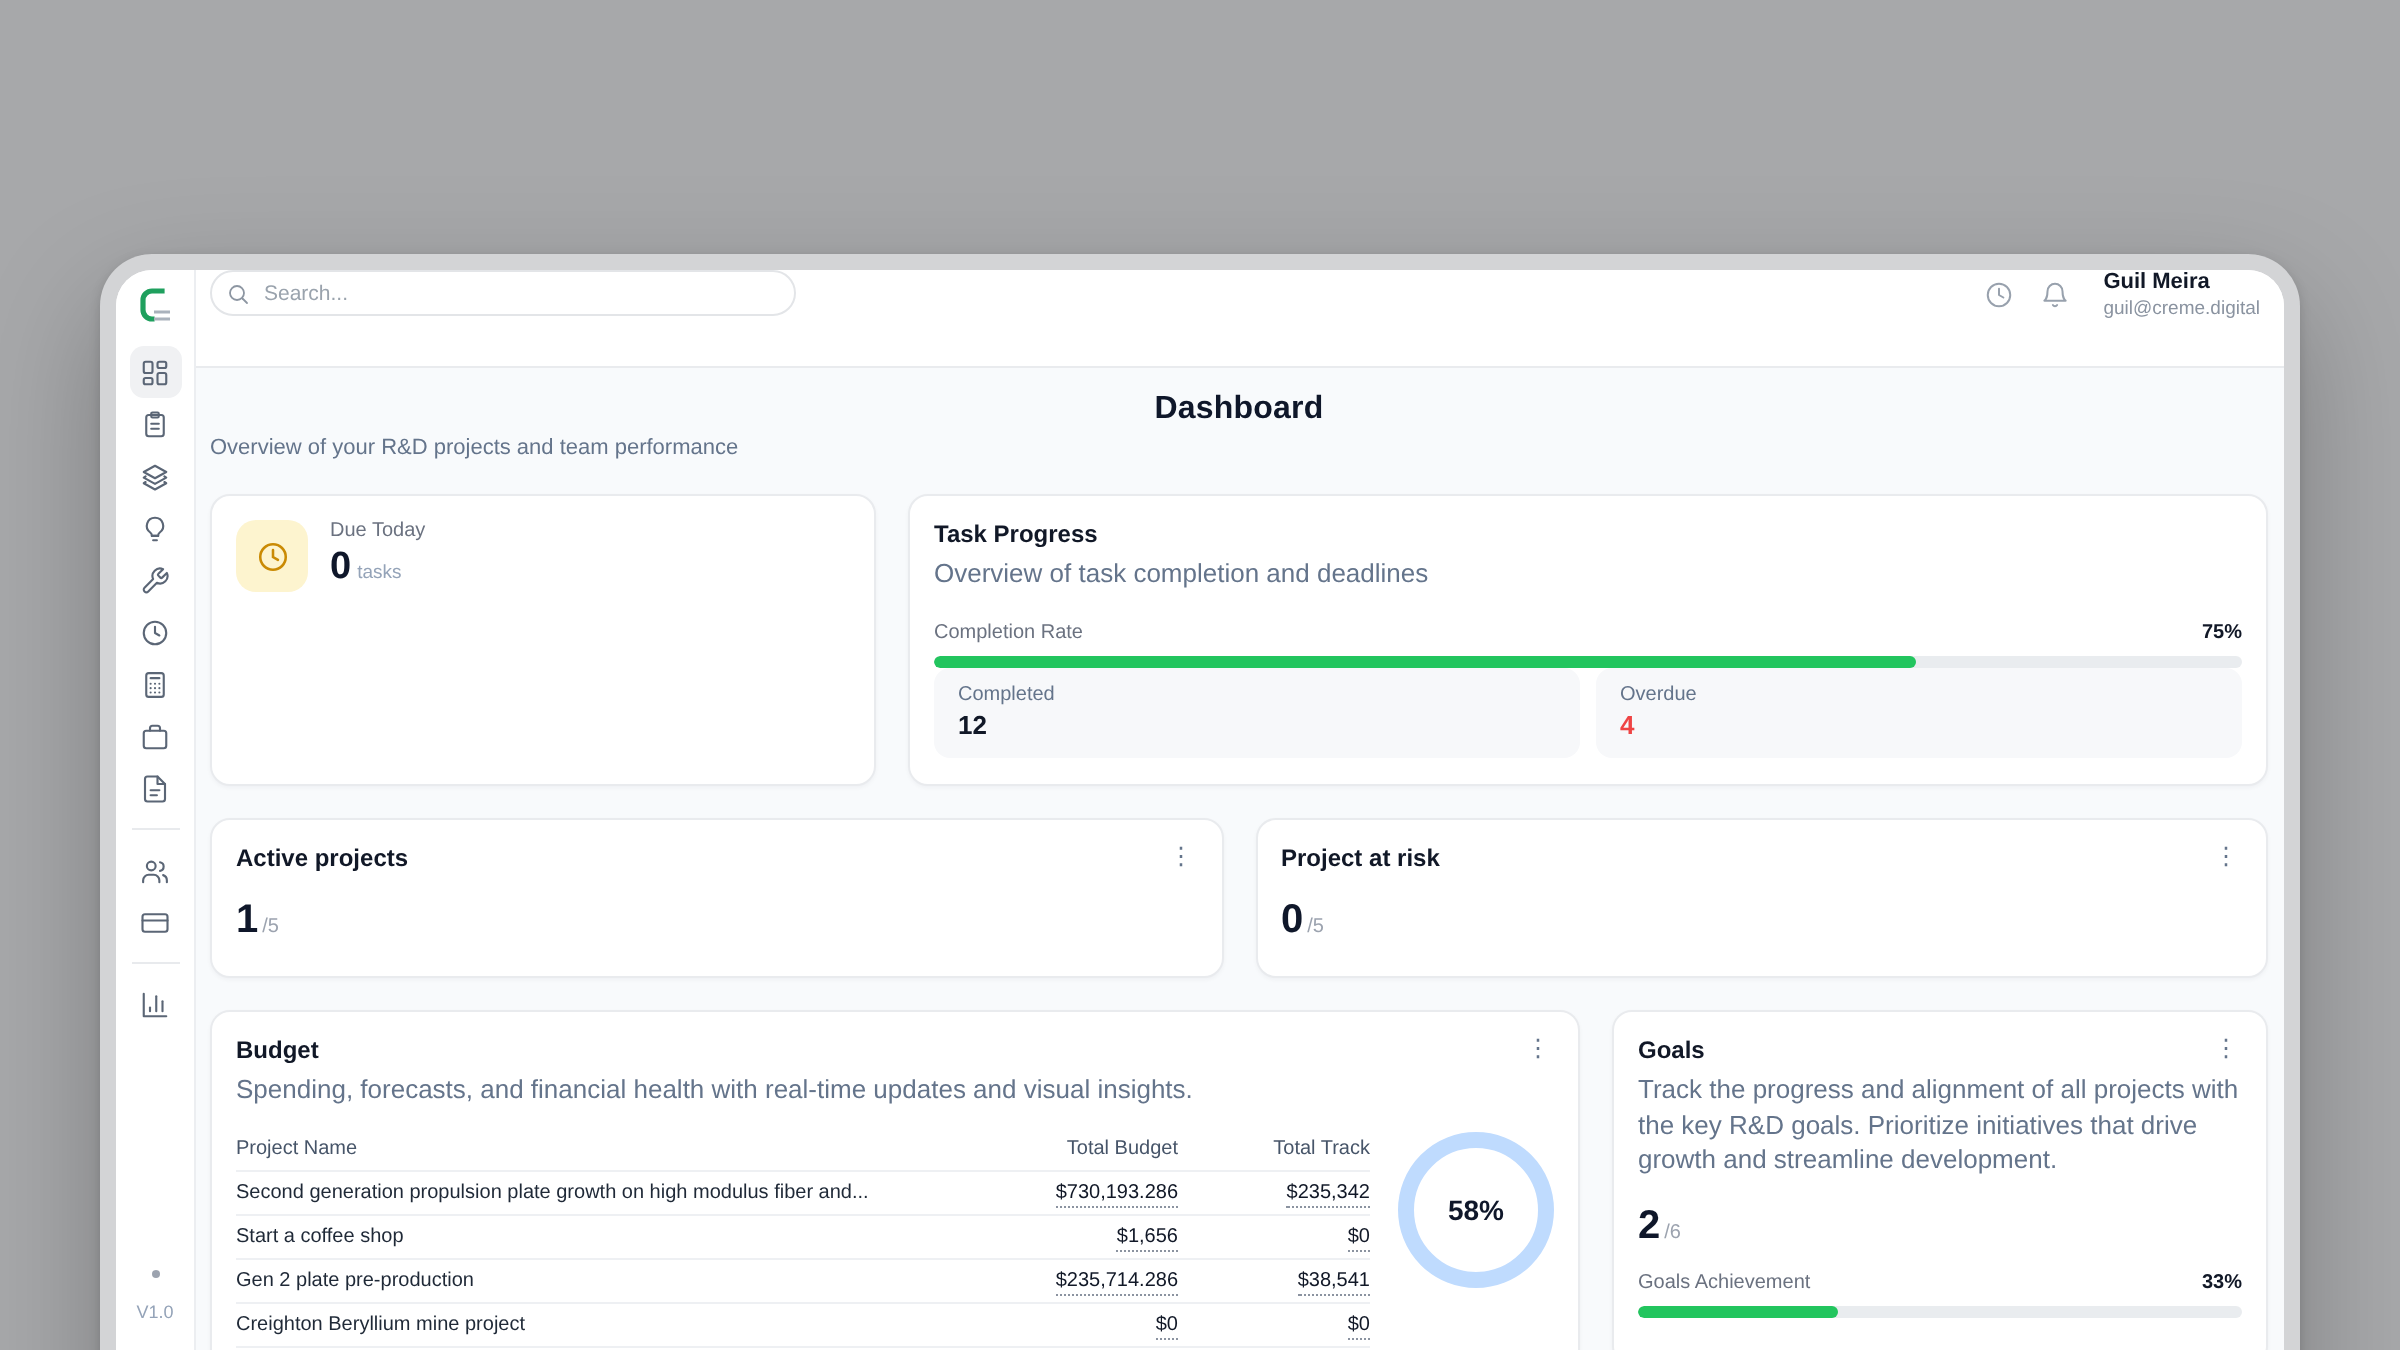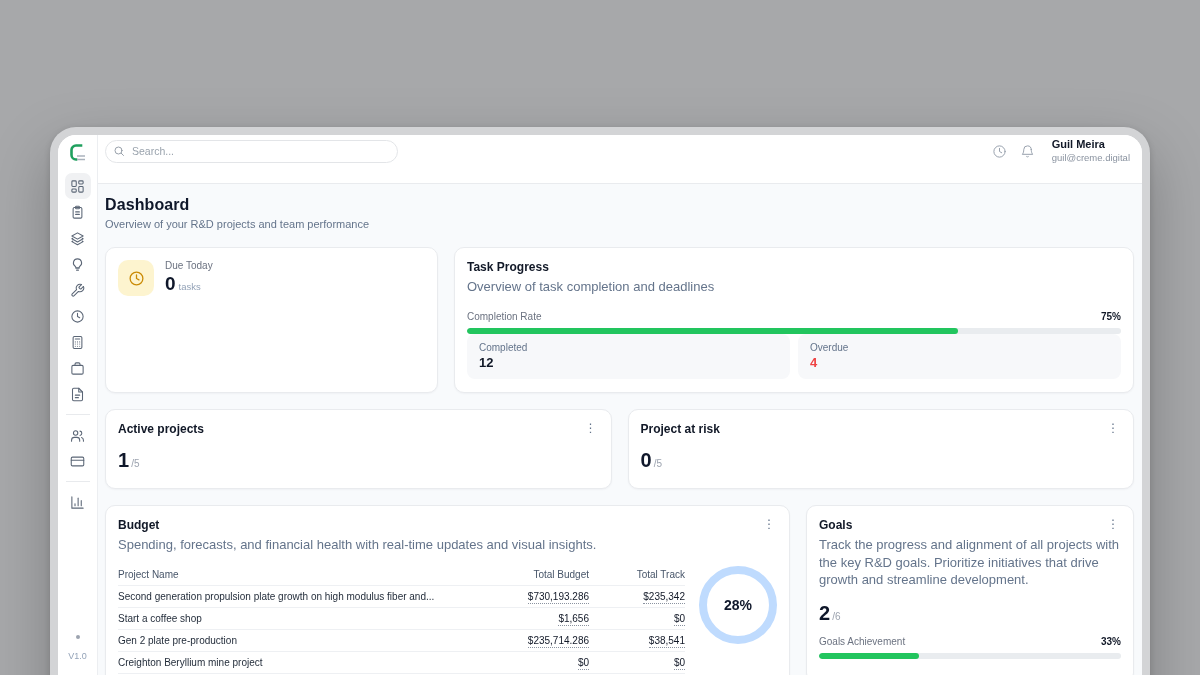--- a/index.html
+++ b/index.html
@@ -33,21 +33,21 @@
   .nav-item + .nav-item { margin-top:0; }
   .nav-item.active { background:#f0f1f3; }
   .nav-item svg { width:15px; height:15px; stroke:#5b6676; fill:none; stroke-width:1.7; stroke-linecap:round; stroke-linejoin:round; }
   .nav-divider { width:24px; height:1px; background:#e8eaed; margin:7px 0; }
   .sidebar-footer { position:absolute; top:500px; left:0; width:100%; display:flex; flex-direction:column; align-items:center;text-align:right; }
   .status-dot { width:4px; height:4px; border-radius:50%; background:#9ca3af; margin-bottom:12px; }
   .version { font-size:9px; color:#94a3b8; }
   
   .main { flex:1; display:flex; flex-direction:column; min-width:0; }
   .header {
-    height:49px; flex:0 0 49px; display:flex; align-items:center;
+    height:49px; flex:0 0 49px; display:flex; align-items:flex-start;
     padding:0 12px 16px 7px; background:#fff; border-bottom:1px solid #e9ebee;
   }
   .search-box {
     position:relative; width:293px; height:23px;
   }
   .search-box svg { position:absolute; left:8px; top:5.5px; width:12px; height:12px; stroke:#8d96a2; fill:none; stroke-width:1.8; stroke-linecap:round; }
   .search-input {
     width:100%; height:100%; border:1px solid #e3e5e8; border-radius:12px;
     padding:0 10px 0 26px; font-size:10.5px; color:#374151; outline:none;
     font-family:"Liberation Sans", sans-serif; background:#fff;
@@ -55,21 +55,21 @@
   .search-input::placeholder { color:#9aa3ad; }
   .header-right { margin-left:auto; display:flex; align-items:center; }
   .icon-btn { width:24px; height:24px; display:flex; align-items:center; justify-content:center; cursor:pointer; }
   .icon-btn svg { width:15px; height:15px; stroke:#98a1ad; fill:none; stroke-width:1.6; stroke-linecap:round; stroke-linejoin:round; }
   .icon-btn + .icon-btn { margin-left:4px; }
   .user-block { margin-left:12px; line-height:1.25; }
   .user-name { font-size:11px; font-weight:700; color:#111827; }
   .user-email { font-size:9.5px; color:#8a93a0; }
   
   .content { flex:1; background:#f8fafc; padding:12px 8px 0 7px; overflow:hidden; }
-  .page-title { font-size:16px; font-weight:700; color:#0f172a; letter-spacing:.1px; }
+  .page-title { font-size:16px; font-weight:700; color:#0f172a; letter-spacing:.1px;text-align:center; }
   .page-subtitle { font-size:11px; color:#64748b; margin-top:4px; margin-bottom:17px; }
   .row { display:flex; gap:16px; margin-bottom:16px; }
   .card {
     background:#fff; border:1px solid #e9ebee; border-radius:10px;
     padding:12px; box-shadow:0 1px 2px rgba(16,24,40,.04); position:relative;
   }
   .card-title { font-size:12px; font-weight:700; color:#111827; }
   .card-sub { font-size:13px; color:#64748b; margin-top:4px; line-height:1.35; }
   .kebab {
     position:absolute; top:10px; right:10px; color:#64748b; font-size:12px;
@@ -361,21 +361,21 @@
                     <div class="trow">
                       <div class="tc-name">Creighton Beryllium mine project</div>
                       <div class="tc-budget"><span class="money">$0</span></div>
                       <div class="tc-cost"><span class="money">$0</span></div>
                     </div>
                   </div>
                 <div class="more-row">+1 more projects</div>
               </div>
               <div class="gauge-col">
                 <div class="gauge">
-                  <span class="gauge-pct">28%</span>
+                  <span class="gauge-pct">58%</span>
                 </div>
               </div>
             </div>
           </div>
 
           <div class="card card-goals">
             <div class="card-title">Goals</div>
             <div class="kebab">⋮</div>
             <div class="card-sub">Track the progress and alignment of all projects with the key R&amp;D goals. Prioritize initiatives that drive growth and streamline development.</div>
             <div class="goals-num-row">

